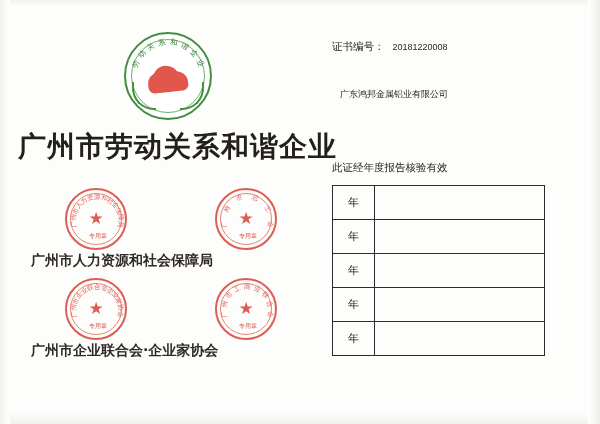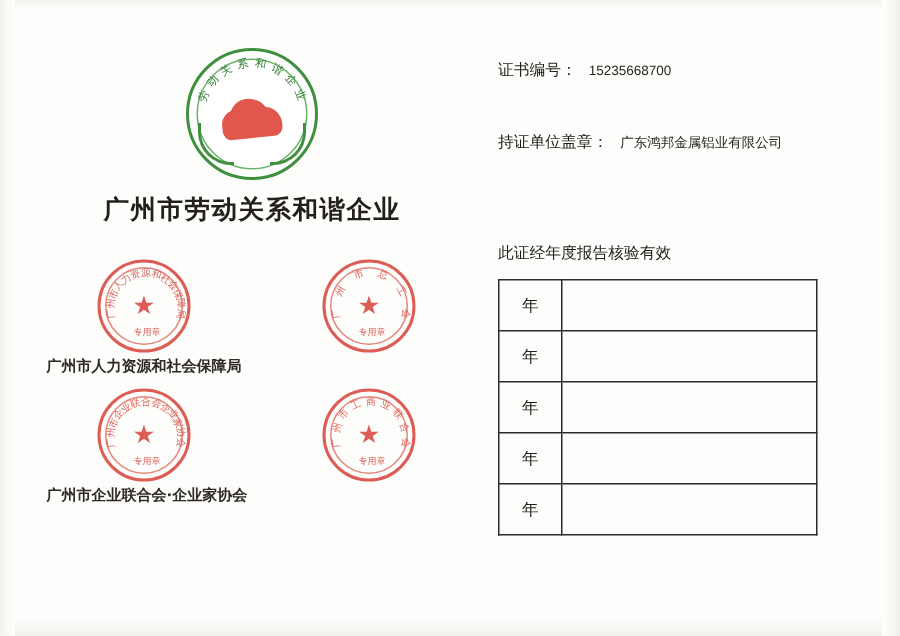--- a/index.html
+++ b/index.html
@@ -136,21 +136,21 @@
   .emblem-laurel-r {
     right: 16px;
     border: 2px solid #3f8f3f;
     border-top: none;
     border-left: none;
     border-radius: 0 0 22px 0;
   }
 
   .cert-title {
     font-family: "DejaVu Sans", sans-serif;
-    font-size: 17px;
+    font-size: 28px;
     font-weight: bold;
     color: #231f1c;
     letter-spacing: 1px;
     margin-top: 10px;
     white-space: nowrap;
   }
   .cert-grade {
     font-family: "DejaVu Sans", sans-serif;
     font-size: 22px;
     font-weight: bold;
@@ -228,21 +228,21 @@
     left: 0;
     bottom: 7px;
     width: 62px;
     text-align: center;
     font-size: 6px;
     color: #d8483f;
     font-family: "DejaVu Sans", sans-serif;
   }
   .seal-caption {
     margin-top: 2px;
-    font-size: 10px;
+    font-size: 14px;
     font-family: "DejaVu Sans", sans-serif;
     color: #2f2a26;
     font-weight: bold;
     white-space: nowrap;
   }
   .issue-date {
     margin-top: 14px;
     font-family: "DejaVu Sans", sans-serif;
     font-size: 13px;
     color: #231f1c;
@@ -439,25 +439,24 @@
           </div>
         </div>
       </div>
     </div>
 
   </div>
 
   <div class="right-panel">
     <div class="field-row">
       <span class="field-label">证书编号：</span>
-      <span class="field-value">15235668700</span>
+      <span class="field-value">20181220008</span>
     </div>
 
     <div class="field-row row-holder">
-      <span class="field-label">持证单位盖章：</span>
       <span class="field-value cn">广东鸿邦金属铝业有限公司</span>
     </div>
 
     <div class="row-annual">
       <div class="annual-note">此证经年度报告核验有效</div>
       <table class="annual-table">
         <tbody id="annual-tbody">
             <tr>
               <td class="year-cell">年</td>
               <td class="blank-cell"></td>

